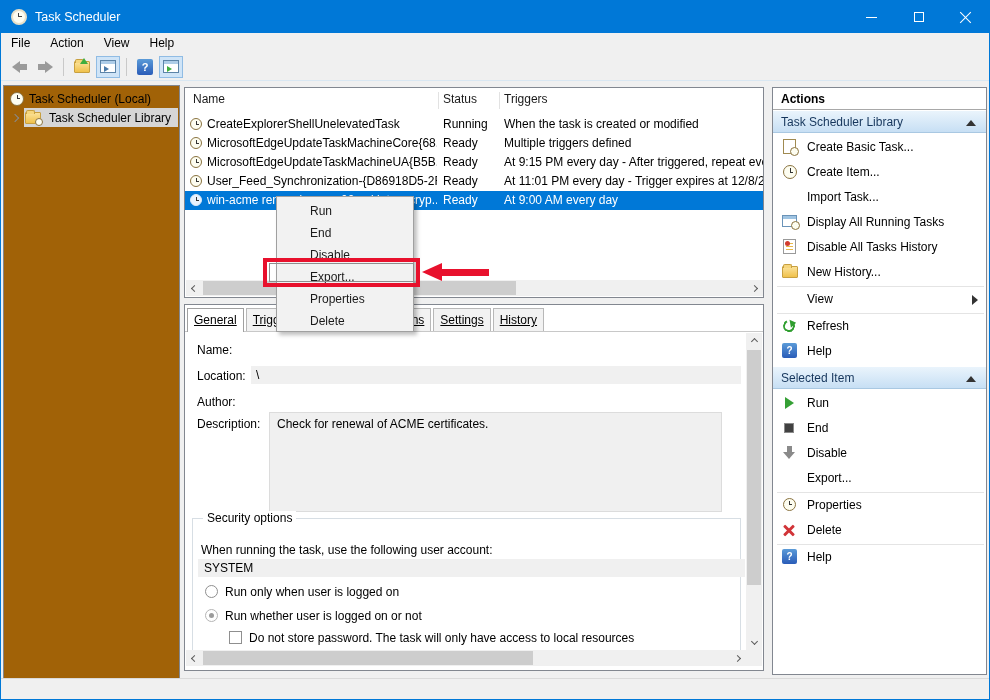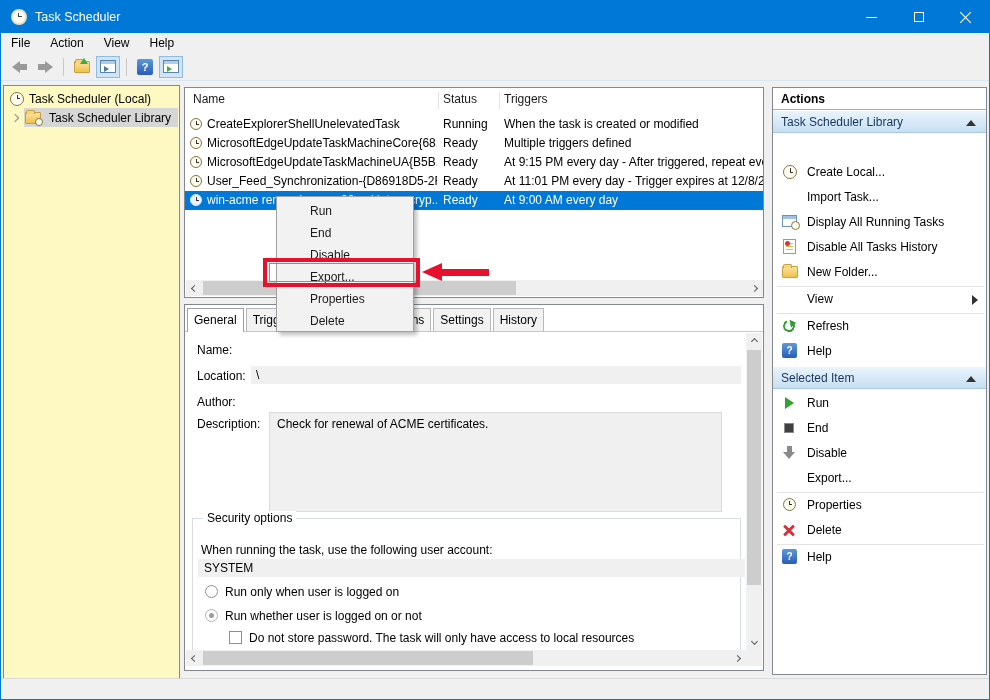--- a/index.html
+++ b/index.html
@@ -34,21 +34,21 @@
   .nav-arrow .shaft { width:7px; height:6px; background:#9a9a9a; }
   .ic-folder { width:16px; height:12px; background:linear-gradient(#fbe29a,#f0c14b); border:1px solid #c8a040; border-radius:1px; position:relative; }
   .ic-folder::before { content:""; position:absolute; left:0; top:-3px; width:7px; height:3px; background:#f6d67d; border:1px solid #c8a040; border-bottom:none; border-radius:2px 2px 0 0; }
   .ic-folder-up::after { content:""; position:absolute; right:1px; top:-4px; width:0; height:0; border-left:4px solid transparent; border-right:4px solid transparent; border-bottom:6px solid #3fae3f; }
   .ic-window { width:16px; height:13px; background:#fff; border:1px solid #5c84a8; position:relative; }
   .ic-window::before { content:""; position:absolute; left:0; top:0; width:100%; height:3px; background:#aecde8; }
   .ic-window .mini-tri { position:absolute; left:3px; top:5px; width:0; height:0; border-top:3px solid transparent; border-bottom:3px solid transparent; border-left:5px solid #3fae3f; }
   .ic-help { width:16px; height:16px; background:linear-gradient(#5b9bd8,#2a5cb8); color:#fff; font-weight:bold; font-size:11px; display:flex; align-items:center; justify-content:center; border-radius:2px; }
 
   
-  .tree-panel { position:absolute; left:2px; top:84px; width:177px; height:606px; background:#fef9c3; border:1px solid #828790; }
+  .tree-panel { position:absolute; left:2px; top:84px; width:177px; height:606px; background:#a16207; border:1px solid #828790; }
   .tree-item { position:absolute; left:0; height:19px; display:flex; align-items:center; width:100%; }
   .tree-root { top:3px; padding-left:6px; }
   .tree-child { top:22px; }
   .tree-child .sel { position:absolute; left:20px; right:1px; top:0; bottom:0; background:#d6d6d6; }
   .chev-right { width:6px; height:6px; border-top:1.5px solid #8a8a8a; border-right:1.5px solid #8a8a8a; transform:rotate(45deg); margin-left:8px; }
   .ic-clock { border-radius:50%; background:#fdfdf0; border:1px solid #8a7340; position:relative; }
   .clock14 { width:14px; height:14px; }
   .ic-clock::before { content:""; position:absolute; left:46%; top:18%; width:1px; height:32%; background:#333; }
   .ic-clock::after  { content:""; position:absolute; left:46%; top:46%; width:30%; height:1px; background:#333; }
   .tree-label { margin-left:5px; position:relative; }
@@ -73,21 +73,21 @@
   .hscroll { position:absolute; height:16px; background:#f0f0f0; }
   .sb-btn { position:absolute; top:0; width:15px; height:16px; background:#f0f0f0; display:flex; align-items:center; justify-content:center; }
   .sb-thumb-h { position:absolute; top:1px; height:14px; background:#cdcdcd; }
   .sb-chev { width:5px; height:5px; border-top:1.5px solid #5a5a5a; border-right:1.5px solid #5a5a5a; display:block; }
   .chev-l { transform:rotate(-135deg); margin-left:2px; } .chev-r { transform:rotate(45deg); margin-right:2px; }
   .chev-u { transform:rotate(-45deg); margin-top:2px; } .chev-d { transform:rotate(135deg); margin-bottom:2px; }
   .list-hscroll { left:1px; bottom:1px; width:577px; }
 
   
   .details-panel { position:absolute; left:183px; top:303px; width:580px; height:367px; background:#fff; border:1px solid #828790; overflow:hidden; }
-  .tabs { position:absolute; left:2px; top:3px; height:24px; display:flex; }
+  .tabs { position:absolute; left:2px; top:3px; height:24px; display:flex;text-decoration:underline; }
   .tab { border:1px solid #b8b8b8; border-bottom:none; background:#f2f2f2; padding:4px 6px 0 6px; margin-right:2px; height:24px; }
   .tab.active { background:#fff; position:relative; z-index:2; border-color:#a0a0a0; }
   .tabs-baseline { position:absolute; left:0; top:26px; width:100%; height:1px; background:#c8c8c8; }
   .fld-label { position:absolute; left:12px; }
   .fld-name-box { position:absolute; left:66px; top:33px; width:490px; height:22px; background:#f0f0f0; border:1px solid #dcdcdc; padding:3px 4px; white-space:nowrap; overflow:hidden; }
   .fld-loc-stripe { position:absolute; left:66px; top:61px; width:490px; height:18px; background:#f0f0f0; padding:2px 5px; }
   .fld-desc-box { position:absolute; left:84px; top:107px; width:453px; height:100px; background:#f0f0f0; border:1px solid #dcdcdc; padding:4px 7px; }
   .groupbox { position:absolute; left:7px; top:213px; width:549px; height:133px; border:1px solid #d7dee4; border-bottom:none;padding-left:13px; }
   .group-legend { position:absolute; left:10px; top:-8px; background:#fff; padding:0 4px; }
   .sec-line { position:absolute; left:16px; }
@@ -328,25 +328,33 @@
   </div>
 
   <div class="actions-panel">
     <div class="actions-title">Actions</div>
 
     <div class="section-header" style="top:22px;">
       <span>Task Scheduler Library</span>
       <span class="tri-up"></span>
     </div>
 
+    <div class="action-item" style="top:47px;">
+      <span class="a-icon">
+          <span class="ic-doc">
+            <span class="dot-clock"></span>
+          </span>
+        </span>
+      <span class="a-label">Create Basic Task...</span>
+    </div>
     <div class="action-item" style="top:72px;">
       <span class="a-icon">
           <span class="ic-clock clock14 ic-clock-abs"></span>
         </span>
-      <span class="a-label">Create Local...</span>
+      <span class="a-label">Create Item...</span>
     </div>
     <div class="action-item" style="top:122px;">
       <span class="a-icon">
           <span class="ic-winlist">
             <span class="dot-clock"></span>
           </span>
         </span>
       <span class="a-label">Display All Running Tasks</span>
     </div>
     <div class="action-item" style="top:97px;">
@@ -358,21 +366,21 @@
             <span class="lines"></span>
             <span class="reddot"></span>
           </span>
         </span>
       <span class="a-label">Disable All Tasks History</span>
     </div>
     <div class="action-item" style="top:172px;">
       <span class="a-icon">
           <span class="ic-folder" style="position:absolute; left:1px; top:2px;"></span>
         </span>
-      <span class="a-label">New Folder...</span>
+      <span class="a-label">New History...</span>
     </div>
     <div class="a-sep" style="top:198px;"></div>
     <div class="action-item" style="top:199px;">
       <span class="a-label">View</span>
       <span class="tri-right"></span>
     </div>
     <div class="a-sep" style="top:225px;"></div>
     <div class="action-item" style="top:226px;">
       <span class="a-icon">
           <span class="ic-refresh"></span>

